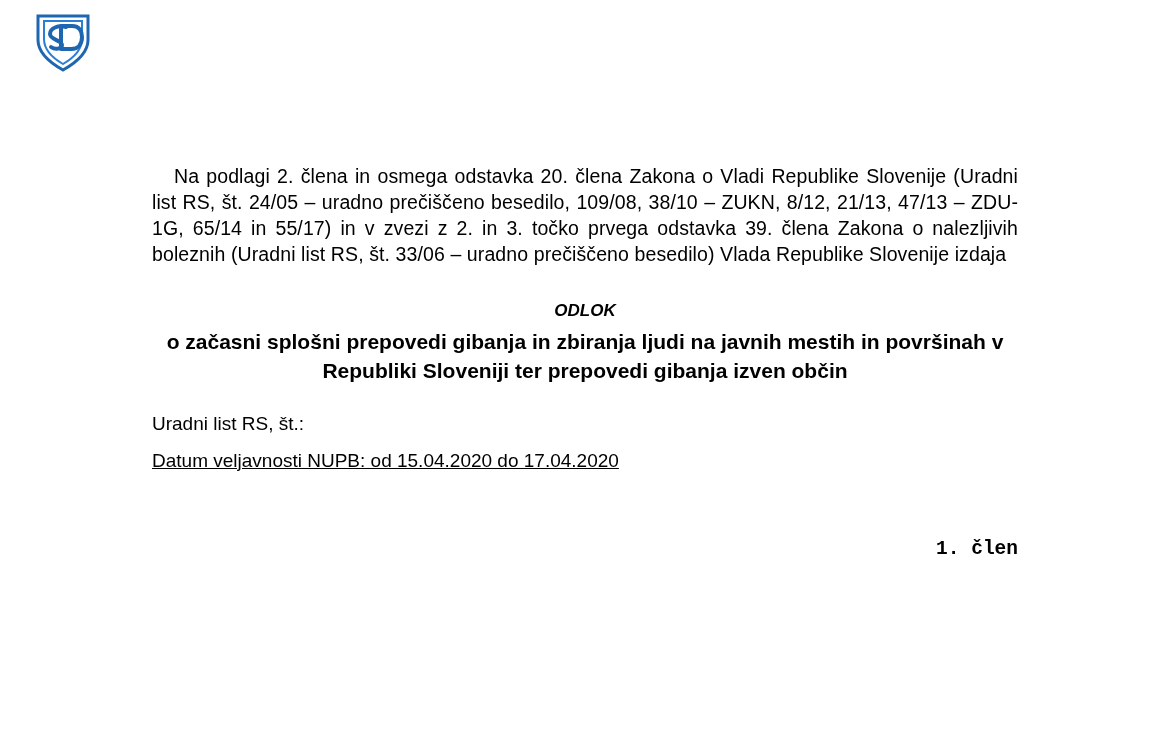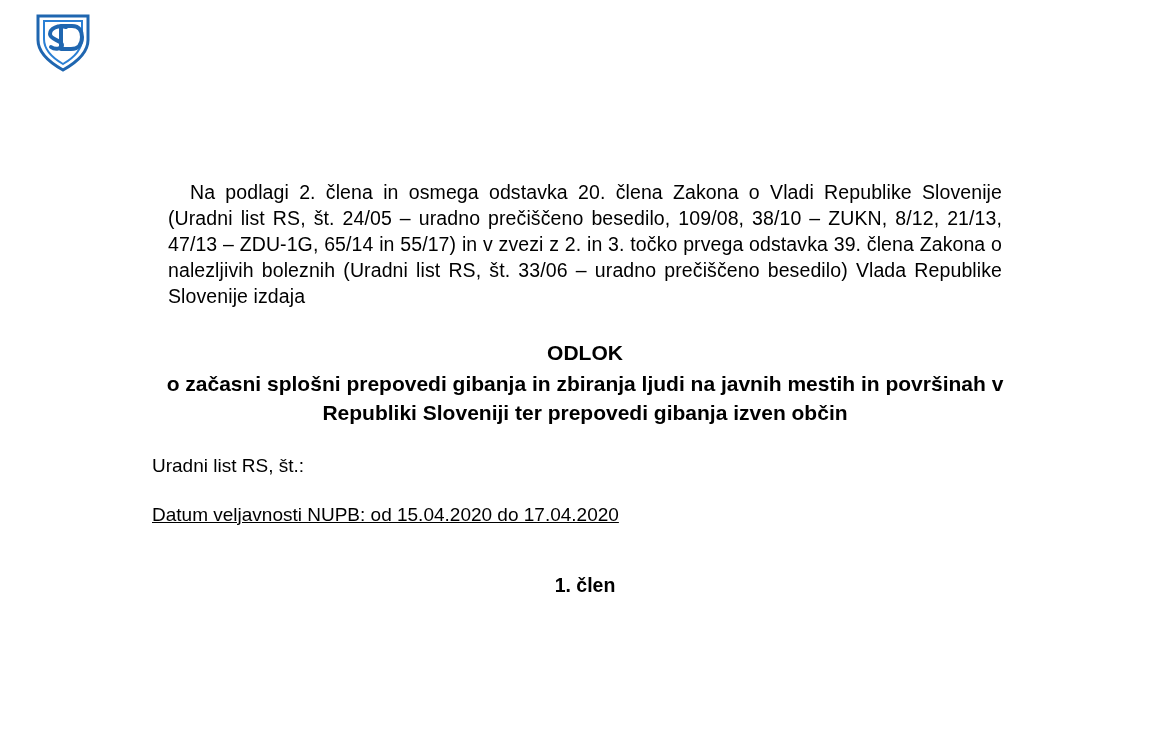--- a/index.html
+++ b/index.html
@@ -31,31 +31,32 @@
     position: absolute;
     left: 152px;
     top: 163px;
     width: 866px;
   }
   .intro {
     font-size: 19.5px;
     line-height: 26px;
     text-align: justify;
     text-indent: 22px;
-    margin: 16px;
+    margin: 0;
     letter-spacing: 0.1px;
   }
   .title-block {
     margin-top: 30px;
     text-align: center;
     font-weight: bold;
   }
   .title-main {
-    font-size: 21px;
+    font-size: 17px;
     line-height: 28px;
+    font-style: italic;
   }
   .title-sub {
     font-size: 21px;
     line-height: 29px;
     margin-top: 2px;
   }
   .title-note {
     font-size: 19px;
     line-height: 27px;
     color: #e00000;
@@ -82,37 +83,38 @@
     content: "\2022";
     position: absolute;
     left: 0;
     top: -1px;
     font-size: 14px;
   }
   .bullets li.red {
     color: #e00000;
   }
   .dates {
-    margin-top: 22px;
+    margin-top: 10px;
   }
   .date-line {
     font-size: 19px;
     line-height: 27px;
     text-decoration: underline;
     display: inline-block;
   }
   .date-line.red {
     color: #e00000;
     font-weight: bold;
   }
   .article-head {
-    margin-top: 46px;
-    text-align: center;
+    margin-top: 64px;
+    text-align: right;
     font-size: 19.5px;
     font-weight: bold;
+    font-family: Liberation Mono, monospace;
   }
   .article-body {
     margin-top: 4px;
     font-size: 19.5px;
     line-height: 26px;
     text-align: justify;
     text-indent: 22px;
   }
 </style>
 </head>

